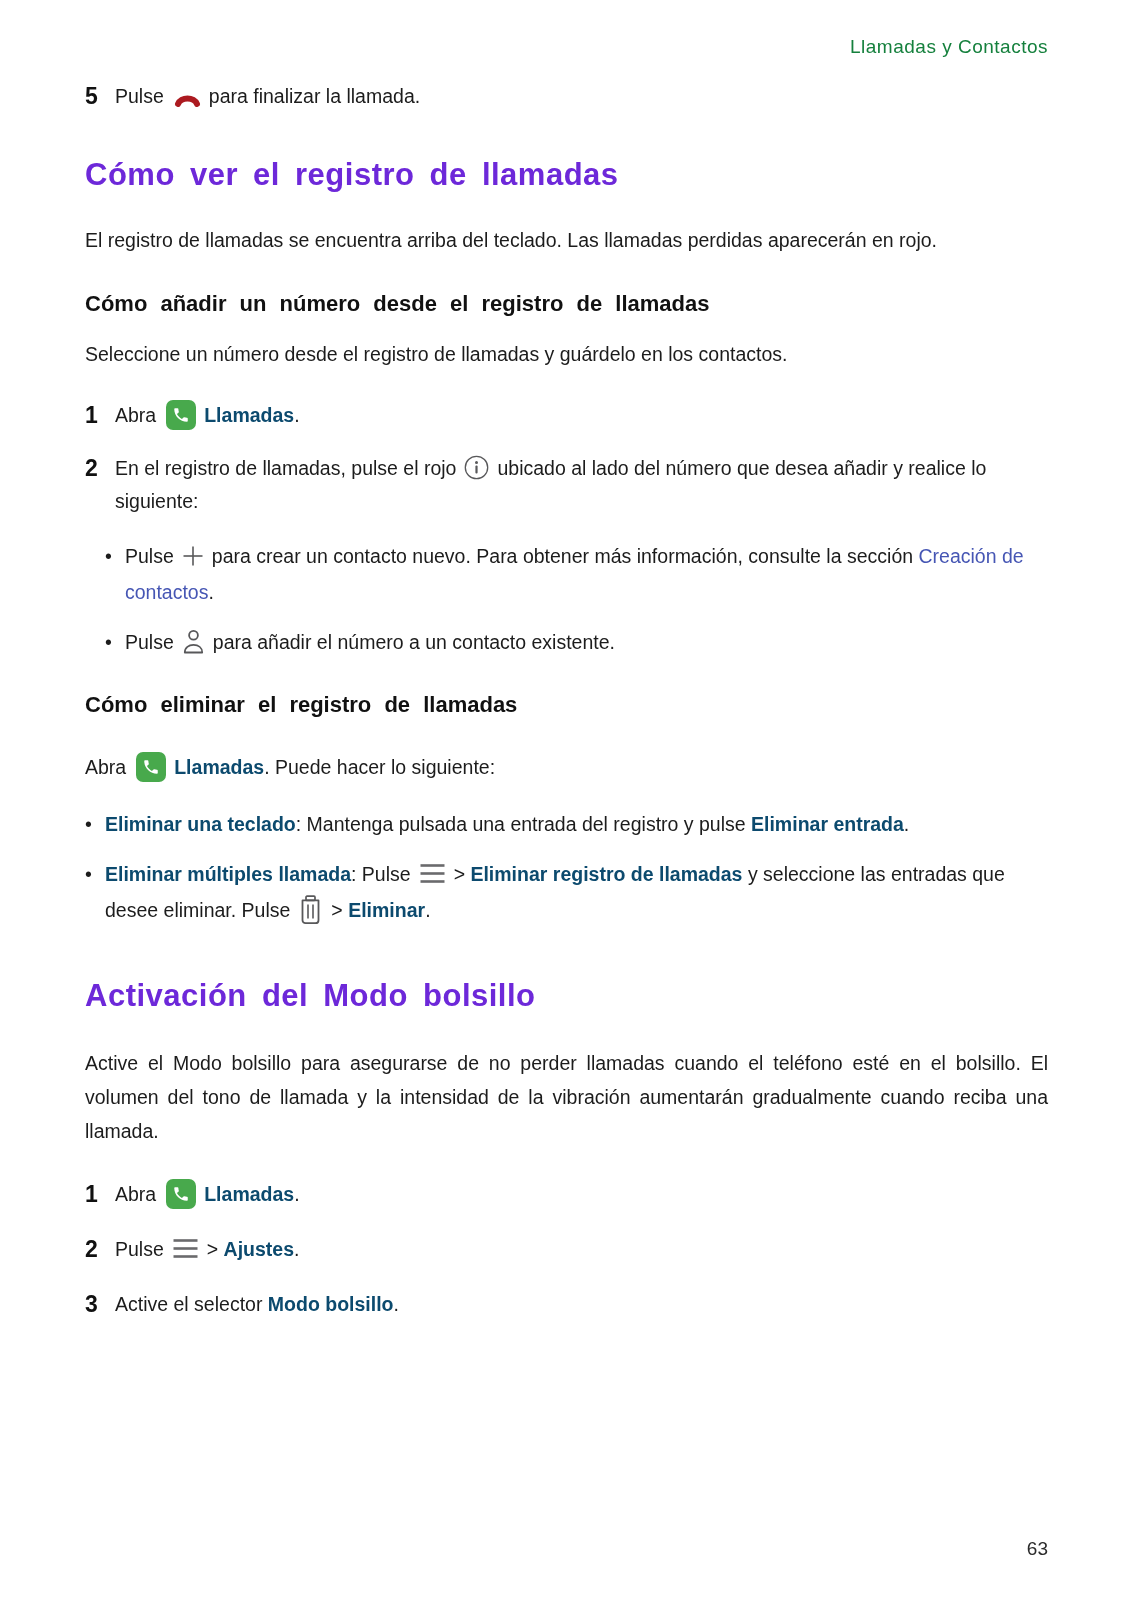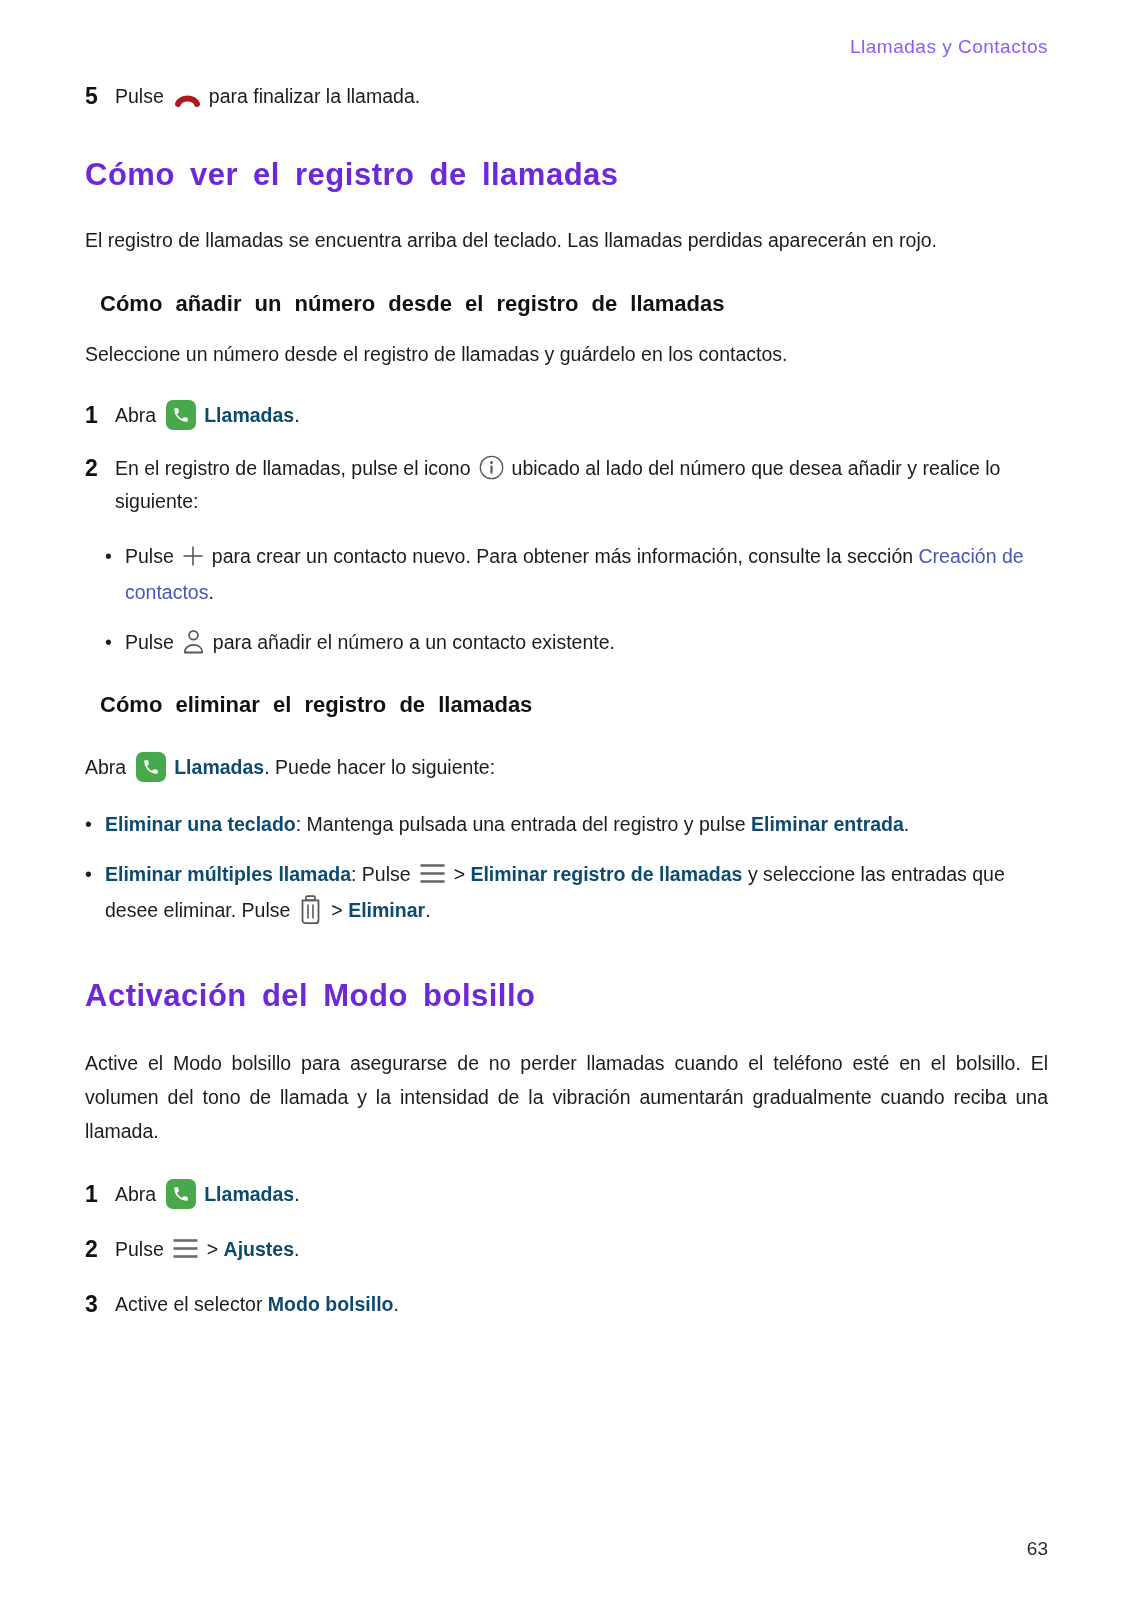--- a/index.html
+++ b/index.html
@@ -10,21 +10,21 @@
     font-family:"Liberation Sans", sans-serif;
     color:#1c1c1c;
     overflow:hidden;
     box-sizing:border-box;
     padding:0 84px 0 85px;
   }
   .running-header{
     padding-top:36px;
     text-align:right;
     font-size:19px;
-    color:#8b5cf6;
+    color:#15803d;
     letter-spacing:0.5px;
   }
   .step{
     display:flex;
     align-items:flex-start;
     margin-top:24px;
     font-size:19.5px;
     line-height:33px;
   }
   .stepnum{
@@ -38,21 +38,21 @@
   .step-body{flex:1;}
   h1{
     margin:44px 0 0 0;
     font-size:31px;
     font-weight:bold;
     color:#6d28d9;
     letter-spacing:0.5px;
     word-spacing:6px;
   }
   h2{
-    margin:34px 0 0 15px;
+    margin:34px 0 0 0;
     font-size:22px;
     font-weight:bold;
     color:#111;
     word-spacing:7px;
   }
   .para{
     margin:28px 0 0 0;
     font-size:19.5px;
     line-height:34px;
   }
@@ -133,21 +133,21 @@
     <span class="stepnum">1</span>
     <div class="step-body"><span>Abra</span><span class="appicon">
           <svg width="18" height="18" viewBox="0 0 24 24">
             <path fill="#ffffff" d="M6.62 10.79c1.44 2.83 3.76 5.14 6.59 6.59l2.2-2.21c.27-.27.67-.36 1.02-.24 1.12.37 2.33.57 3.57.57.55 0 1 .45 1 1V20c0 .55-.45 1-1 1-9.39 0-17-7.61-17-17 0-.55.45-1 1-1h3.5c.55 0 1 .45 1 1 0 1.25.2 2.45.57 3.57.11.35.03.74-.25 1.02l-2.2 2.2z"></path>
           </svg>
         </span><b>Llamadas</b><span>.</span></div>
   </div>
 
   <div class="step" style="margin-top:20px;">
     <span class="stepnum">2</span>
-    <div class="step-body"><span>En el registro de llamadas, pulse el icono</span><svg class="inline-icon" width="25" height="25" viewBox="0 0 25 25">
+    <div class="step-body"><span>En el registro de llamadas, pulse el rojo</span><svg class="inline-icon" width="25" height="25" viewBox="0 0 25 25">
           <circle cx="12.5" cy="12.5" r="11.2" fill="none" stroke="#58585a" stroke-width="1.3"></circle>
           <circle cx="12.5" cy="7.4" r="1.5" fill="#58585a"></circle>
           <rect x="11.4" y="10.6" width="2.2" height="8" rx="1" fill="#58585a"></rect>
         </svg><span>ubicado al lado del número que desea añadir y realice lo siguiente:</span></div>
   </div>
 
   <div class="bullet sub" style="margin-top:20px;">
     <span class="dot">•</span>
     <div class="bullet-body"><span>Pulse</span><svg class="inline-icon" width="22" height="22" viewBox="0 0 22 22">
           <line x1="11" y1="1.5" x2="11" y2="20.5" stroke="#58585a" stroke-width="1.6"></line>

